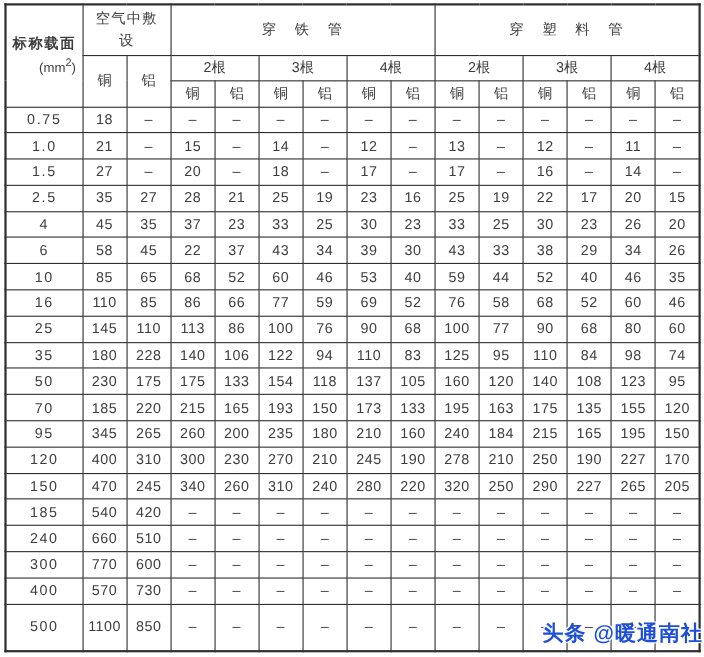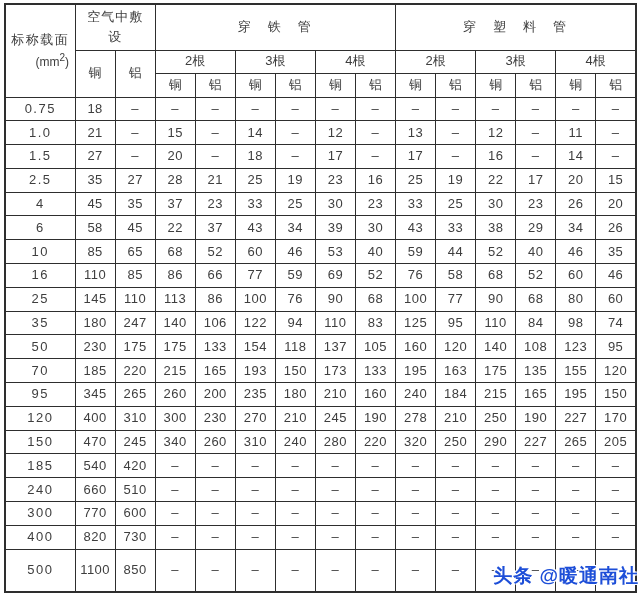--- a/index.html
+++ b/index.html
@@ -35,21 +35,21 @@
   tr.hr3 { height: 24px; }
   
   tbody tr { height: 23.8px; }
   tbody tr.tall { height: 43px; }
 
   td.c-label {
     text-align: left;
     padding-left: 11px;
     letter-spacing: 1.5px;
   }
-  .col1-title { font-size: 13px; letter-spacing: 1.5px; }
+  .col1-title { font-size: 13px; letter-spacing: 1.5px; font-weight: bold; }
   .col1-unit { font-size: 12px; letter-spacing: 0; margin-top: 4px; margin-left: 24px; }
   .col1-unit sup { font-size: 10px; }
   .air-wrap {
     display: inline-block;
     width: 58px;
     letter-spacing: 1px;
     line-height: 1.55;
   }
   .pipe-title { letter-spacing: 2px; margin-left: 36px; }
 
@@ -284,21 +284,21 @@
           <td><span class="val">100</span></td>
           <td><span class="val">77</span></td>
           <td><span class="val">90</span></td>
           <td><span class="val">68</span></td>
           <td><span class="val">80</span></td>
           <td><span class="val">60</span></td>
         </tr>
         <tr>
           <td class="c-label">35</td>
           <td><span class="val">180</span></td>
-          <td><span class="val">247</span></td>
+          <td><span class="val">228</span></td>
           <td><span class="val">140</span></td>
           <td><span class="val">106</span></td>
           <td><span class="val">122</span></td>
           <td><span class="val">94</span></td>
           <td><span class="val">110</span></td>
           <td><span class="val">83</span></td>
           <td><span class="val">125</span></td>
           <td><span class="val">95</span></td>
           <td><span class="val">110</span></td>
           <td><span class="val">84</span></td>
@@ -436,21 +436,21 @@
           <td><span class="val">–</span></td>
           <td><span class="val">–</span></td>
           <td><span class="val">–</span></td>
           <td><span class="val">–</span></td>
           <td><span class="val">–</span></td>
           <td><span class="val">–</span></td>
           <td><span class="val">–</span></td>
         </tr>
         <tr>
           <td class="c-label">400</td>
-          <td><span class="val">820</span></td>
+          <td><span class="val">570</span></td>
           <td><span class="val">730</span></td>
           <td><span class="val">–</span></td>
           <td><span class="val">–</span></td>
           <td><span class="val">–</span></td>
           <td><span class="val">–</span></td>
           <td><span class="val">–</span></td>
           <td><span class="val">–</span></td>
           <td><span class="val">–</span></td>
           <td><span class="val">–</span></td>
           <td><span class="val">–</span></td>

